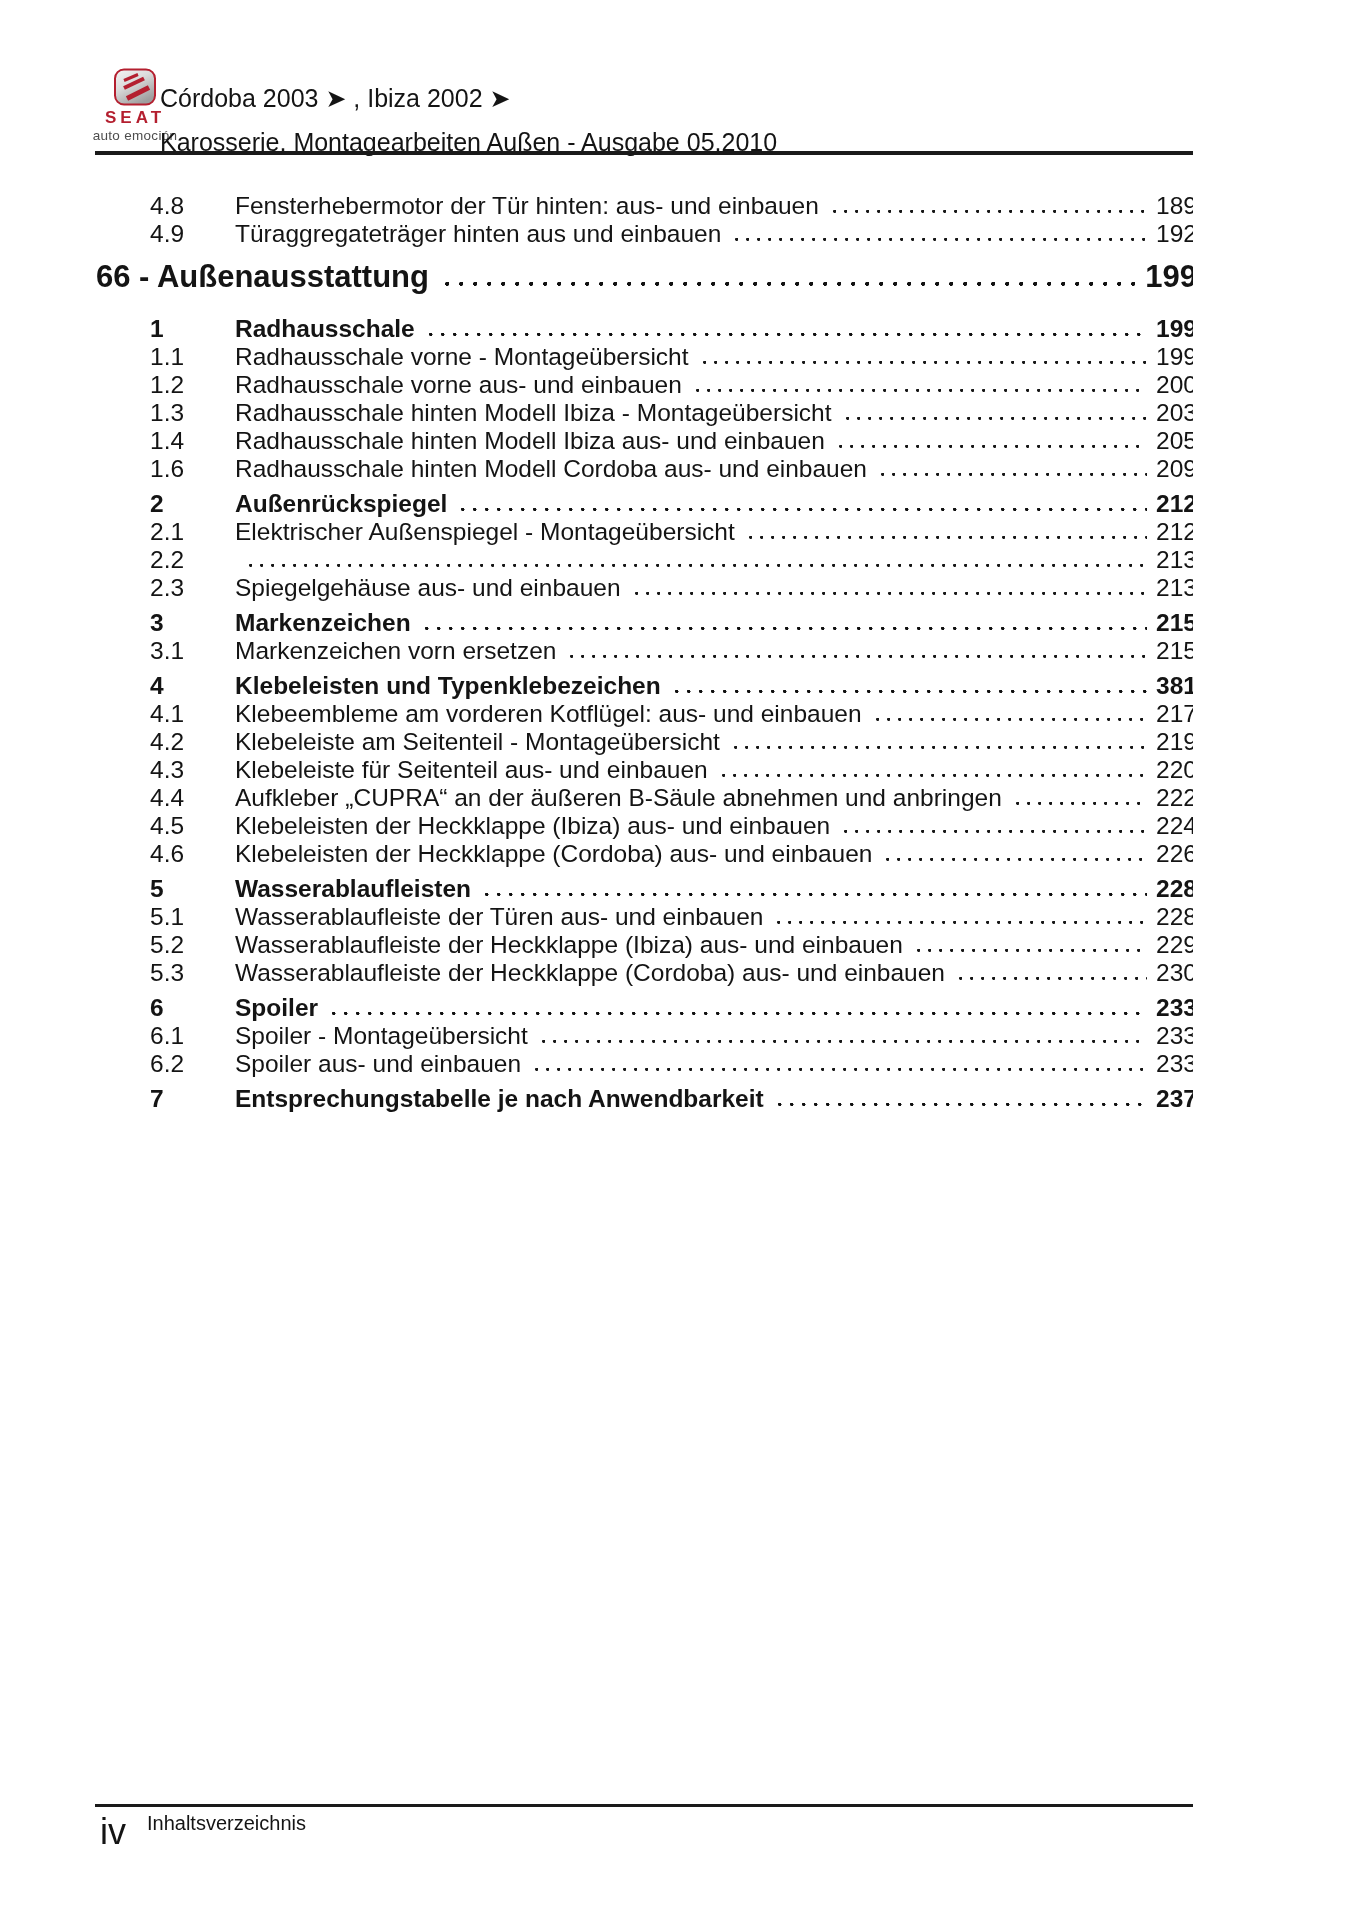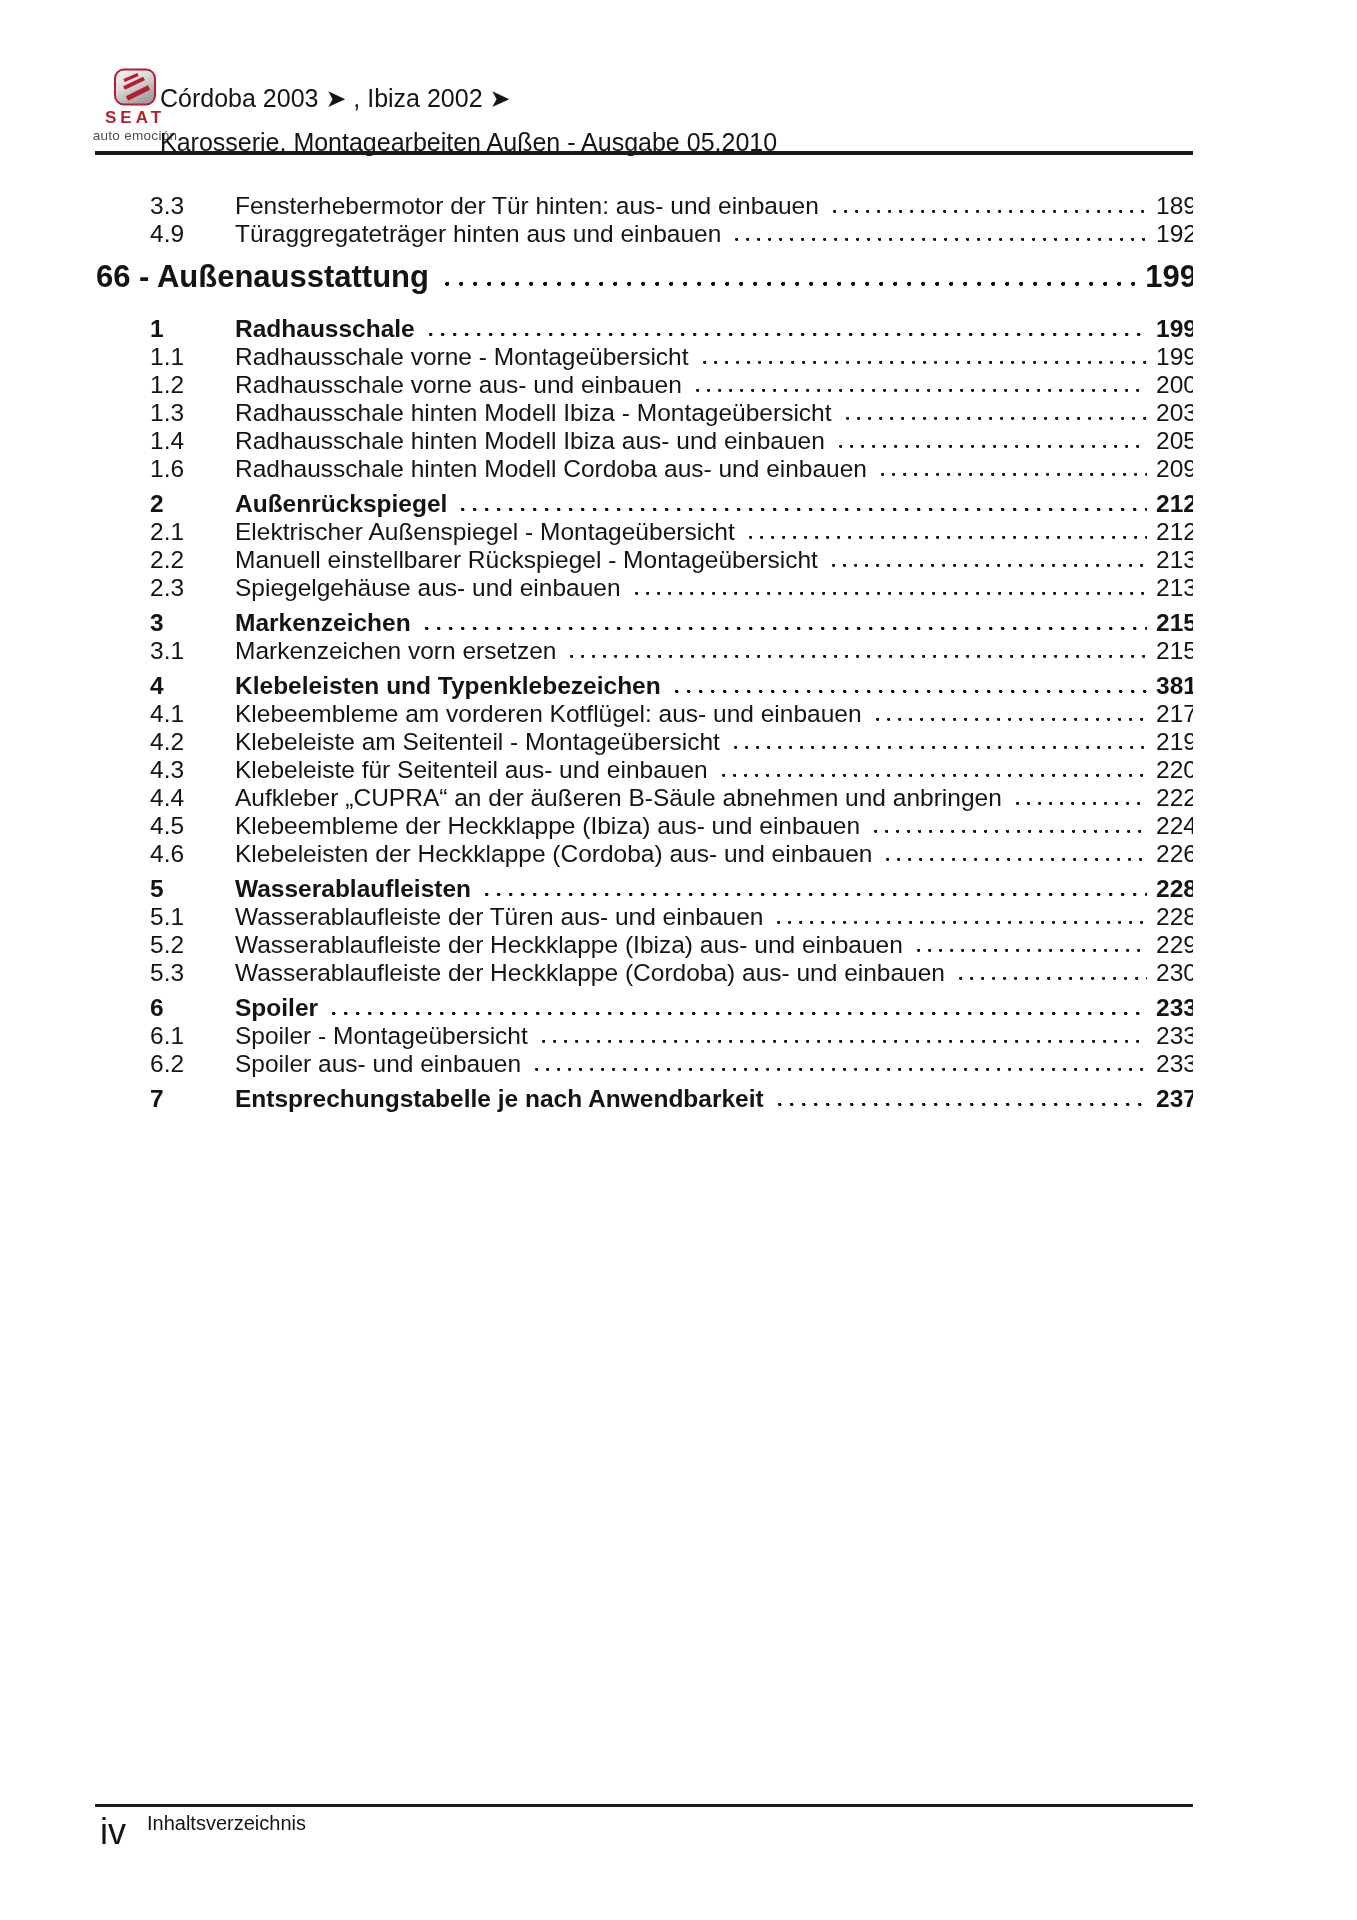--- a/index.html
+++ b/index.html
@@ -166,21 +166,21 @@
   <div class="header-text">
     <div class="header-line1">Córdoba 2003 ➤ , Ibiza 2002 ➤</div>
     <div class="header-line2">Karosserie, Montagearbeiten Außen - Ausgabe 05.2010</div>
   </div>
 
   <div class="rule header-rule"></div>
 
   <main class="toc">
 
   <div class="row sub">
-        <span class="num">3.3</span>
+        <span class="num">4.8</span>
         <span class="title">Fensterhebermotor der Tür hinten: aus- und einbauen</span>
         <span class="dots"></span>
         <span class="pagenum">189</span>
       </div>
       <div class="row sub">
         <span class="num">4.9</span>
         <span class="title">Türaggregateträger hinten aus und einbauen</span>
         <span class="dots"></span>
         <span class="pagenum">192</span>
       </div>
@@ -233,21 +233,20 @@
         <span class="pagenum">212</span>
       </div>
       <div class="row sub">
         <span class="num">2.1</span>
         <span class="title">Elektrischer Außenspiegel - Montageübersicht</span>
         <span class="dots"></span>
         <span class="pagenum">212</span>
       </div>
       <div class="row sub">
         <span class="num">2.2</span>
-        <span class="title">Manuell einstellbarer Rückspiegel - Montageübersicht</span>
         <span class="dots"></span>
         <span class="pagenum">213</span>
       </div>
       <div class="row sub">
         <span class="num">2.3</span>
         <span class="title">Spiegelgehäuse aus- und einbauen</span>
         <span class="dots"></span>
         <span class="pagenum">213</span>
       </div>
       <div class="row section">
@@ -287,21 +286,21 @@
         <span class="pagenum">220</span>
       </div>
       <div class="row sub">
         <span class="num">4.4</span>
         <span class="title">Aufkleber „CUPRA“ an der äußeren B-Säule abnehmen und anbringen</span>
         <span class="dots"></span>
         <span class="pagenum">222</span>
       </div>
       <div class="row sub">
         <span class="num">4.5</span>
-        <span class="title">Klebeembleme der Heckklappe (Ibiza) aus- und einbauen</span>
+        <span class="title">Klebeleisten der Heckklappe (Ibiza) aus- und einbauen</span>
         <span class="dots"></span>
         <span class="pagenum">224</span>
       </div>
       <div class="row sub">
         <span class="num">4.6</span>
         <span class="title">Klebeleisten der Heckklappe (Cordoba) aus- und einbauen</span>
         <span class="dots"></span>
         <span class="pagenum">226</span>
       </div>
       <div class="row section">

